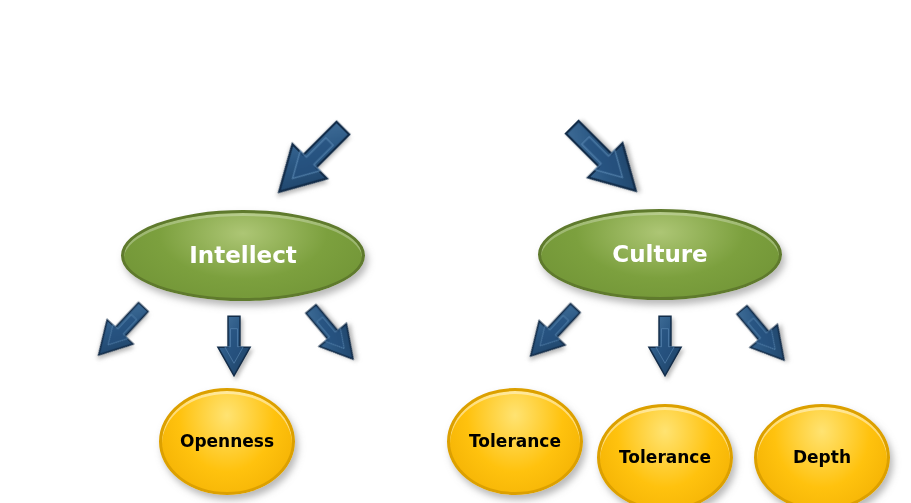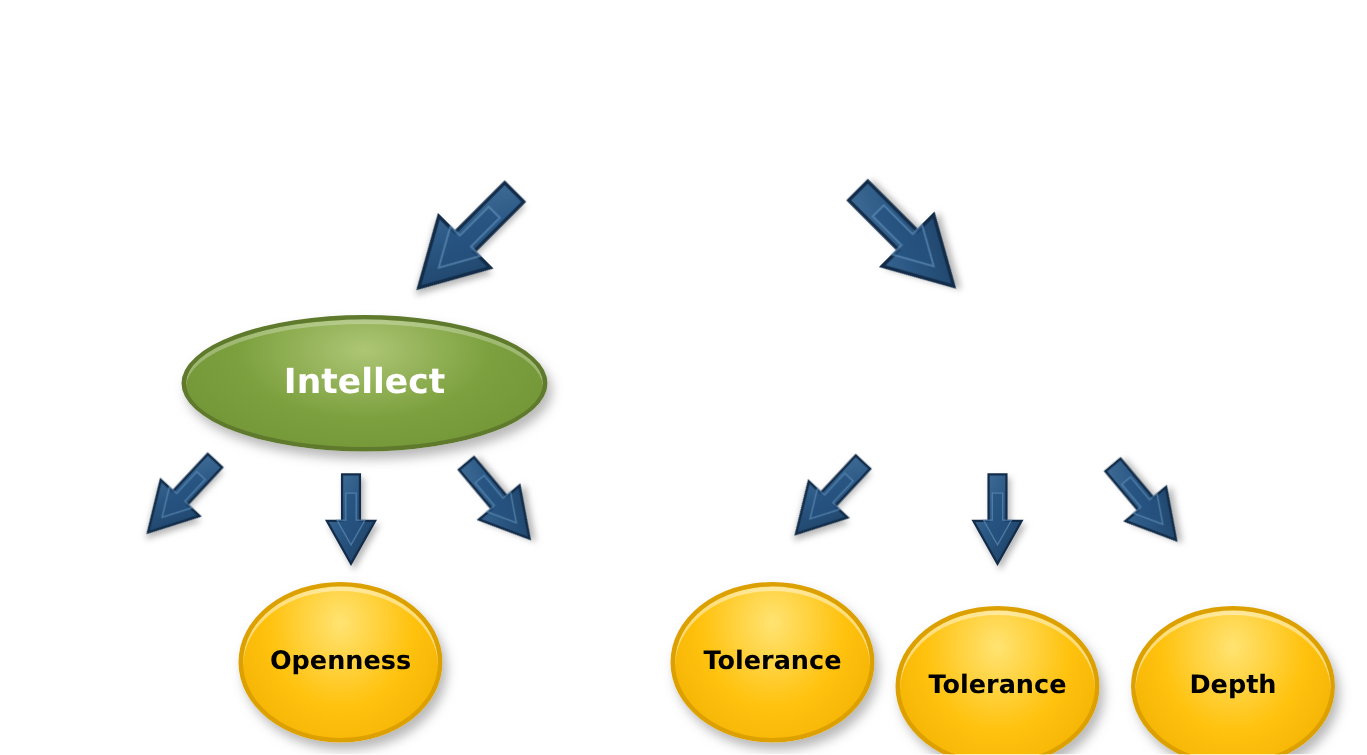--- a/index.html
+++ b/index.html
@@ -104,20 +104,23 @@
     <svg viewBox="0 0 60 104">
         <path d="M20,2 L40,2 L40,54 L57,54 L30,102 L3,54 L20,54 Z" fill="url(#arrowGrad)" stroke="#122C49" stroke-width="2.5"></path>
         <path d="M20,2 L40,2 L40,54 L57,54 L30,102 L3,54 L20,54 Z" transform="translate(30 52) scale(0.58) translate(-30 -52)" fill="#24507E" fill-opacity="0.6" stroke="#6E9CC6" stroke-opacity="0.55" stroke-width="2.5"></path>
       </svg>
   </div>
 
 
   <div class="node branch-node" style="left:121px;top:210px;width:244px;height:91px">
     <span class="lbl">Intellect</span>
   </div>
+  <div class="node branch-node" style="left:538px;top:209px;width:244px;height:91px">
+    <span class="lbl">Culture</span>
+  </div>
 
   <div class="node leaf-node" style="left:159px;top:388px;width:136px;height:107px">
     <span class="lbl">Openness</span>
   </div>
   <div class="node leaf-node" style="left:447px;top:388px;width:136px;height:107px">
     <span class="lbl">Tolerance</span>
   </div>
   <div class="node leaf-node" style="left:597px;top:404px;width:136px;height:107px">
     <span class="lbl">Tolerance</span>
   </div>

